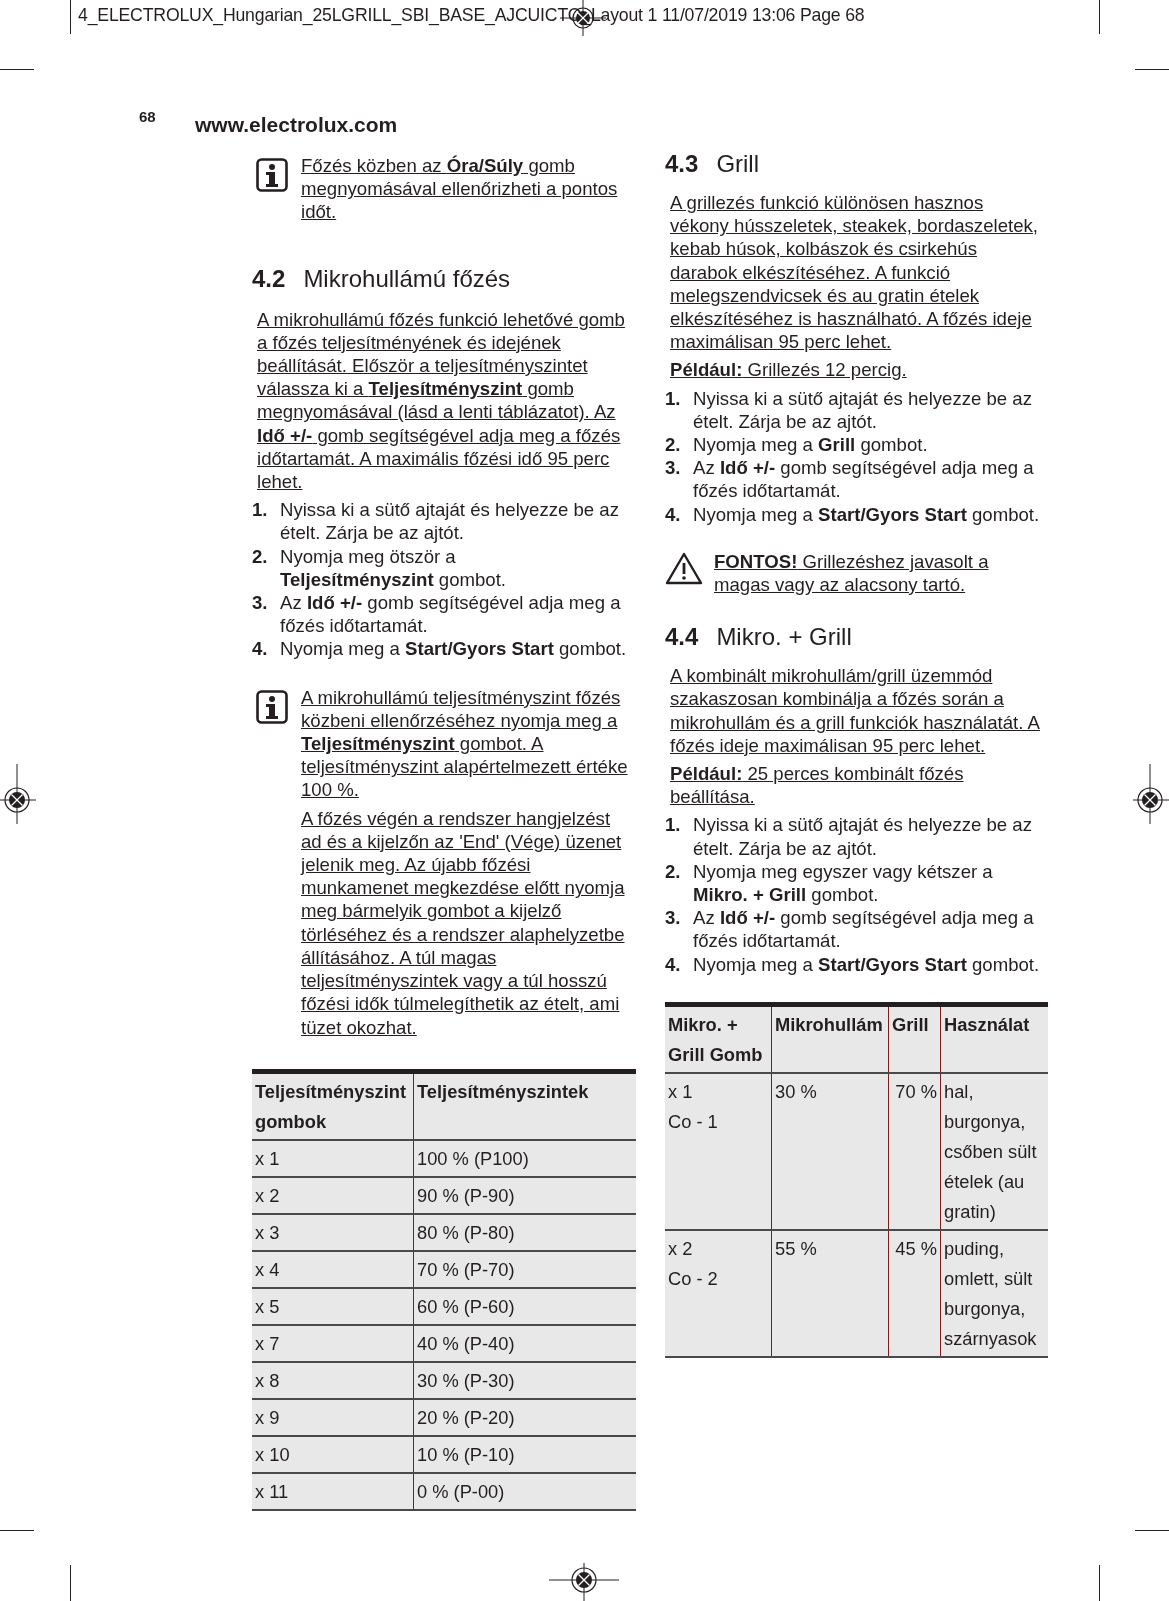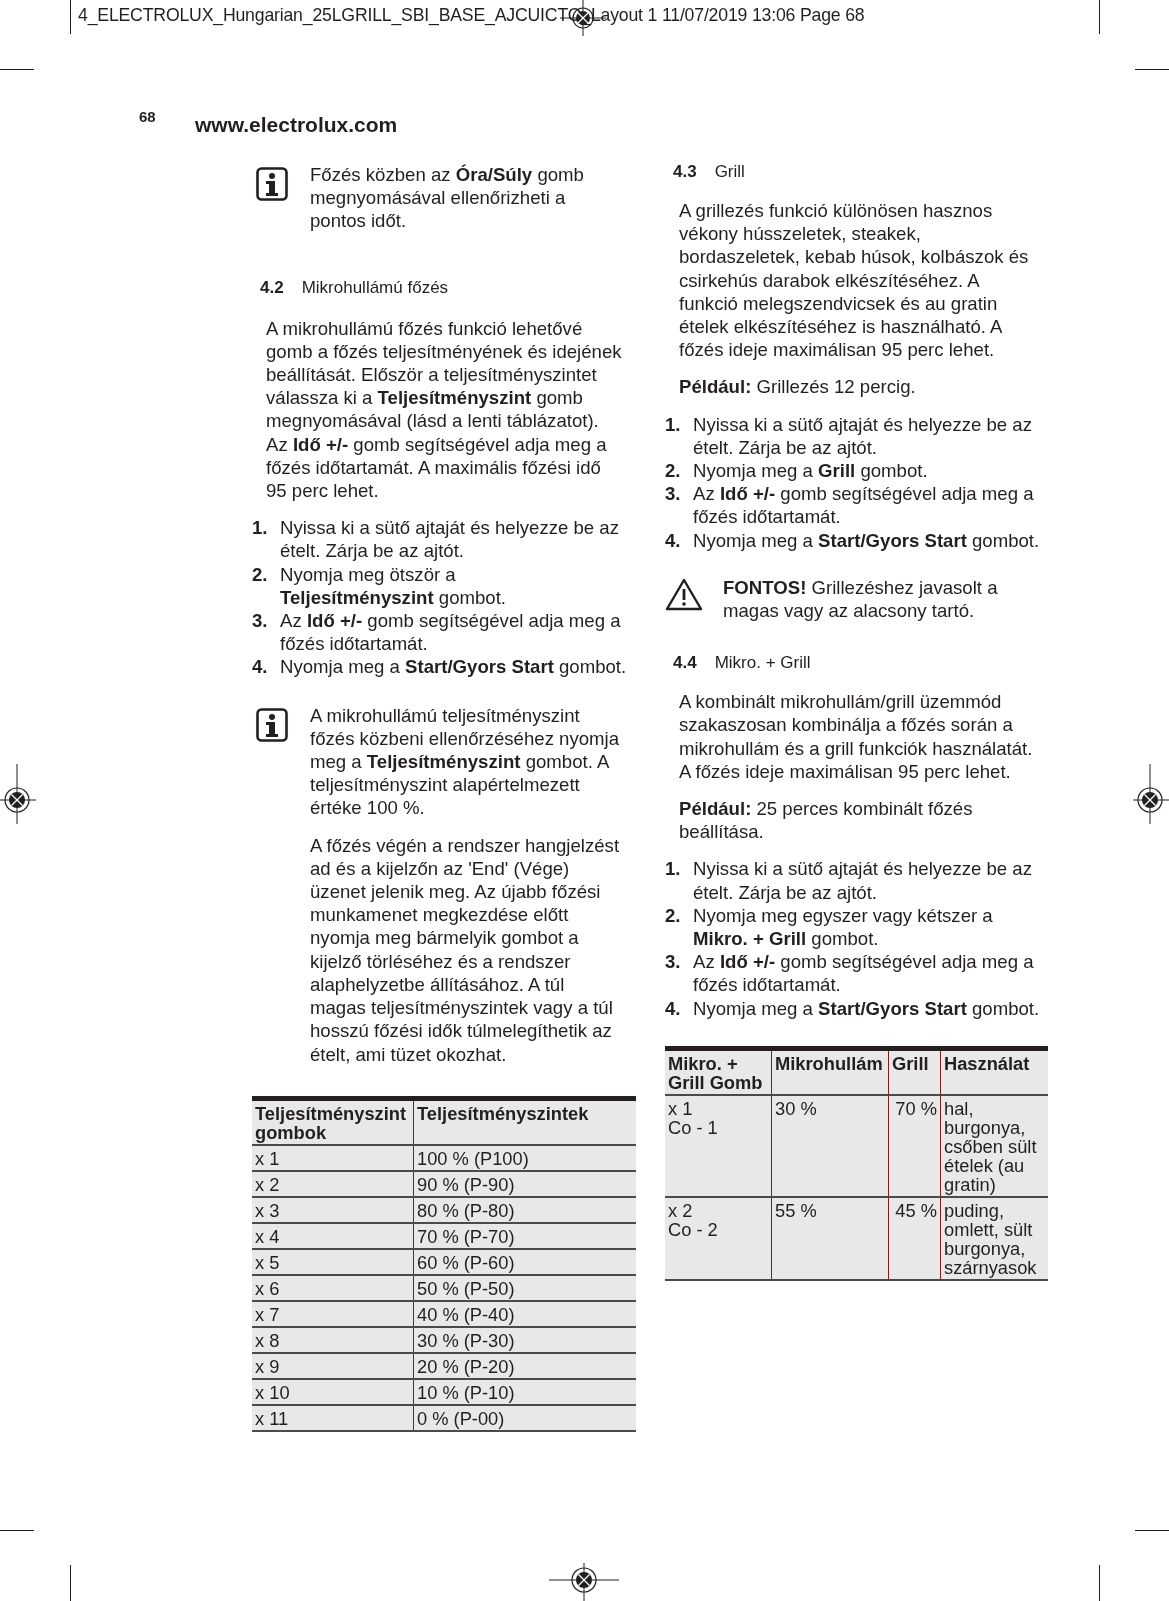--- a/index.html
+++ b/index.html
@@ -4,30 +4,30 @@
 <style>
   html, body { margin:0; padding:0; background:#ffffff; }
   body { width:1169px; height:1601px; position:relative; overflow:hidden; font-family:"Liberation Sans", sans-serif; color:#231f20; }
   .abs { position:absolute; }
   .slug { left:78px; top:4px; font-size:19px; letter-spacing:-0.2px; color:#231f20; white-space:nowrap; font-family:"Liberation Sans", sans-serif; transform:scaleX(0.93); transform-origin:left top; }
   .vline { background:#231f20; width:1px; }
   .hline { background:#231f20; height:1px; }
   .page-num { left:139px; top:108px; font-size:15px; font-weight:bold; }
   .page-url { left:195px; top:113px; font-size:21px; font-weight:bold; }
   .col { position:absolute; font-size:18.6px; line-height:23.2px; }
-  .col p { margin:14px; }
+  .col p { margin:5px;text-decoration:underline; }
   .col b { font-weight:bold; }
   .note { position:relative; padding-left:44px; }
   .note .icon { position:absolute; left:4px; top:4px; }
-  h2 { margin:8px; font-weight:normal; font-size:17px; line-height:30px; }
+  h2 { margin:0; font-weight:normal; font-size:24px; line-height:30px; }
   h2 .num { font-weight:bold; margin-right:18px; }
   ol.steps { list-style:none; margin:0; padding:0; }
   ol.steps li { position:relative; padding-left:28px; }
   ol.steps li .n { position:absolute; left:0; top:0; font-weight:bold; }
-  table.t { border-collapse:collapse; width:100%; font-size:18.3px; line-height:19px; background:#e8e8e8; }
+  table.t { border-collapse:collapse; width:100%; font-size:18.3px; line-height:30px; background:#e8e8e8; }
   table.t th { text-align:left; font-weight:bold; padding:3px 3px 2px 3px; vertical-align:top; }
   table.t td { padding:3px 3px 2px 3px; vertical-align:top; border-top:2px solid #4a4a4a; }
   table.t thead tr { border-top:5px solid #231f20; }
   table.t tbody tr:last-child td { border-bottom:2px solid #4a4a4a; }
   table.t .sep { border-left:1px solid #7f1d1d; }
   .right { text-align:right; }
 </style>
 </head>
 <body>
 
@@ -134,24 +134,20 @@
         </tr>
       <tr>
           <td>x 4</td>
           <td class="sep">70 % (P-70)</td>
         </tr>
       <tr>
           <td>x 5</td>
           <td class="sep">60 % (P-60)</td>
         </tr>
       <tr>
-          <td>x 6</td>
-          <td class="sep">50 % (P-50)</td>
-        </tr>
-      <tr>
           <td>x 7</td>
           <td class="sep">40 % (P-40)</td>
         </tr>
       <tr>
           <td>x 8</td>
           <td class="sep">30 % (P-30)</td>
         </tr>
       <tr>
           <td>x 9</td>
           <td class="sep">20 % (P-20)</td>

